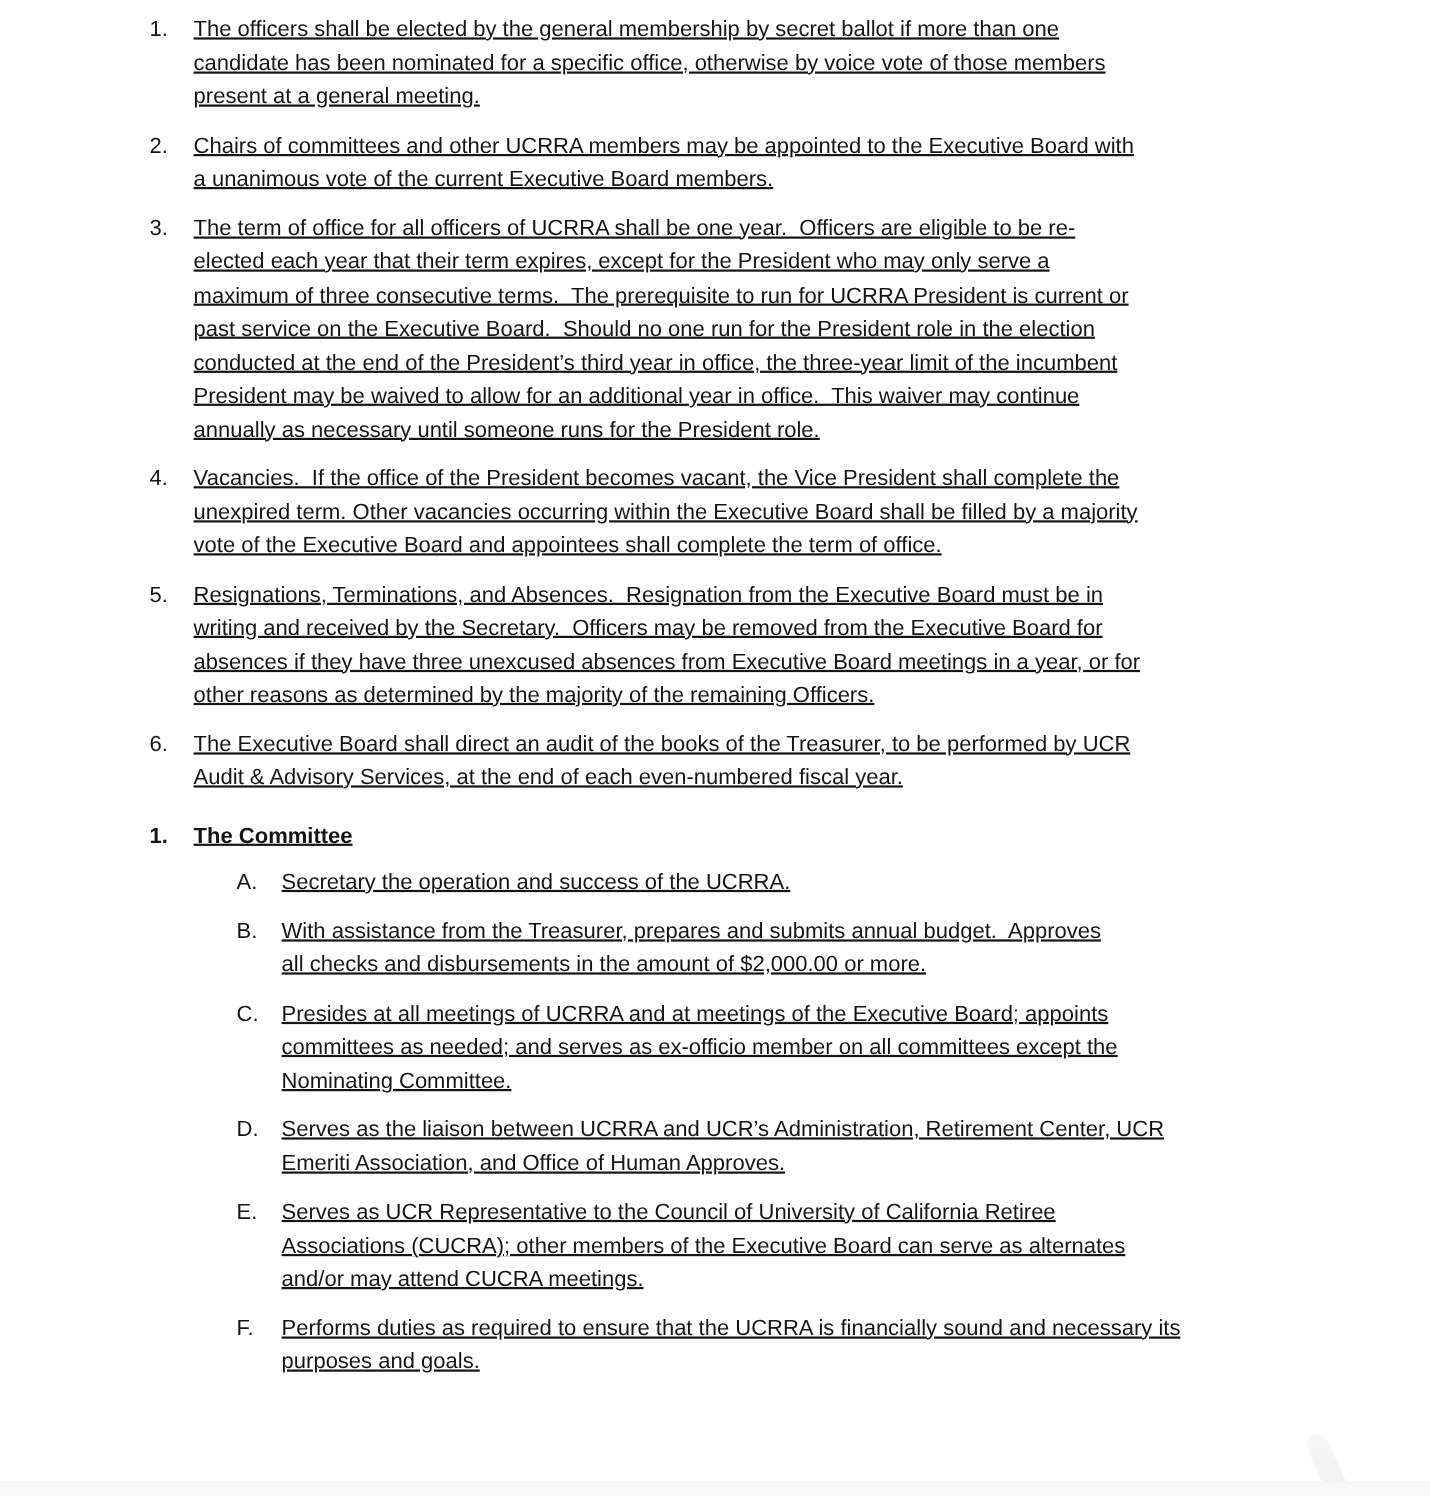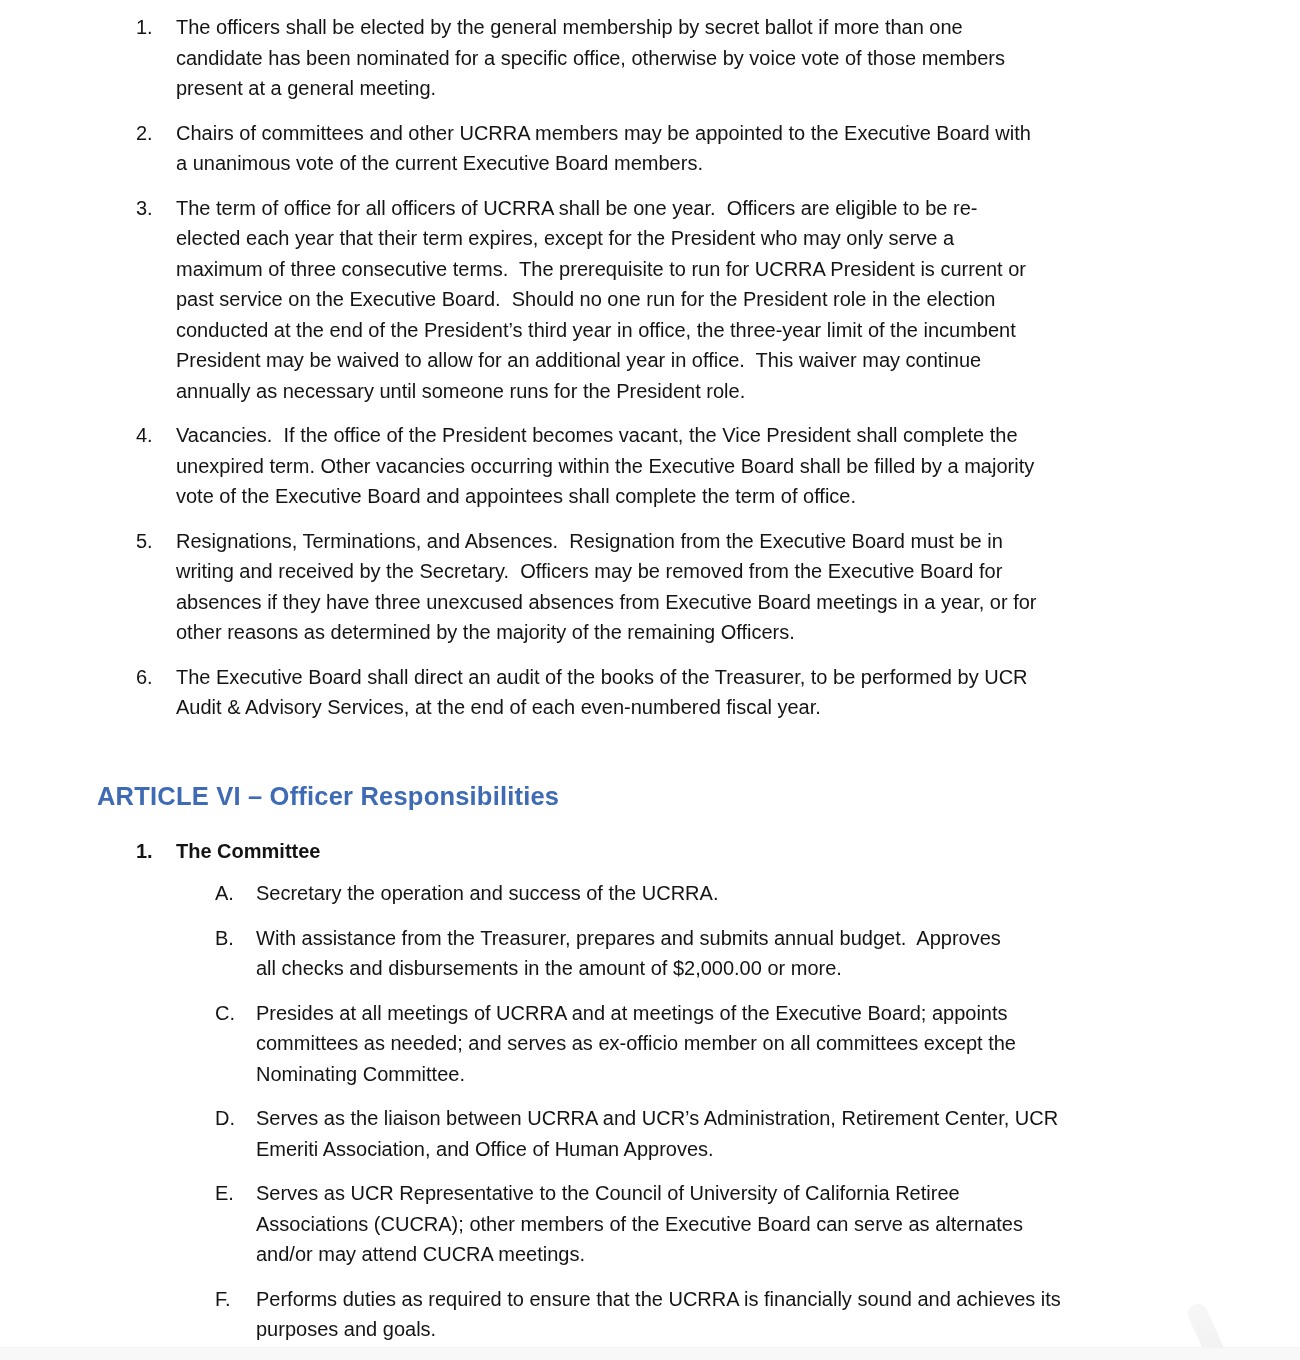--- a/index.html
+++ b/index.html
@@ -22,21 +22,21 @@
     font-size: 20px;
     line-height: 30.5px;
   }
   .litem {
     display: grid;
     grid-template-columns: 41px 980px;
     margin: 0 0 14px 215px;
     font-size: 20px;
     line-height: 30.5px;
   }
-  .txt { white-space: pre-wrap; }
+  .txt { white-space: pre-wrap; text-decoration: underline; }
 
   .heading {
     margin: 55px 0 0 97px;
     font-size: 25.5px;
     line-height: 36px;
     font-weight: bold;
     letter-spacing: 0.2px;
   }
   .president {
     margin-top: 22px;
@@ -111,21 +111,20 @@
 absences if they have three unexcused absences from Executive Board meetings in a year, or for
 other reasons as determined by the majority of the remaining Officers.</span>
   </div>
 
   <div class="nitem">
     <span class="num">6.</span>
     <span class="txt">The Executive Board shall direct an audit of the books of the Treasurer, to be performed by UCR
 Audit &amp; Advisory Services, at the end of each even-numbered fiscal year.</span>
   </div>
 
-  <h1 class="heading" style="color: rgb(62, 107, 180);">ARTICLE VI – Officer Responsibilities</h1>
 
   <div class="nitem president">
     <span class="num">1.</span>
     <span class="txt">The Committee</span>
   </div>
 
   <div class="litem">
     <span class="num">A.</span>
     <span class="txt">Secretary the operation and success of the UCRRA.</span>
   </div>
@@ -151,21 +150,21 @@
 
   <div class="litem">
     <span class="num">E.</span>
     <span class="txt">Serves as UCR Representative to the Council of University of California Retiree
 Associations (CUCRA); other members of the Executive Board can serve as alternates
 and/or may attend CUCRA meetings.</span>
   </div>
 
   <div class="litem">
     <span class="num">F.</span>
-    <span class="txt">Performs duties as required to ensure that the UCRRA is financially sound and achieves its
+    <span class="txt">Performs duties as required to ensure that the UCRRA is financially sound and necessary its
 purposes and goals.</span>
   </div>
 
 </div>
 
 <div class="smudge"></div>
 <div class="dash"></div>
 <div class="bottom-strip"></div>
 
 </body></html>

